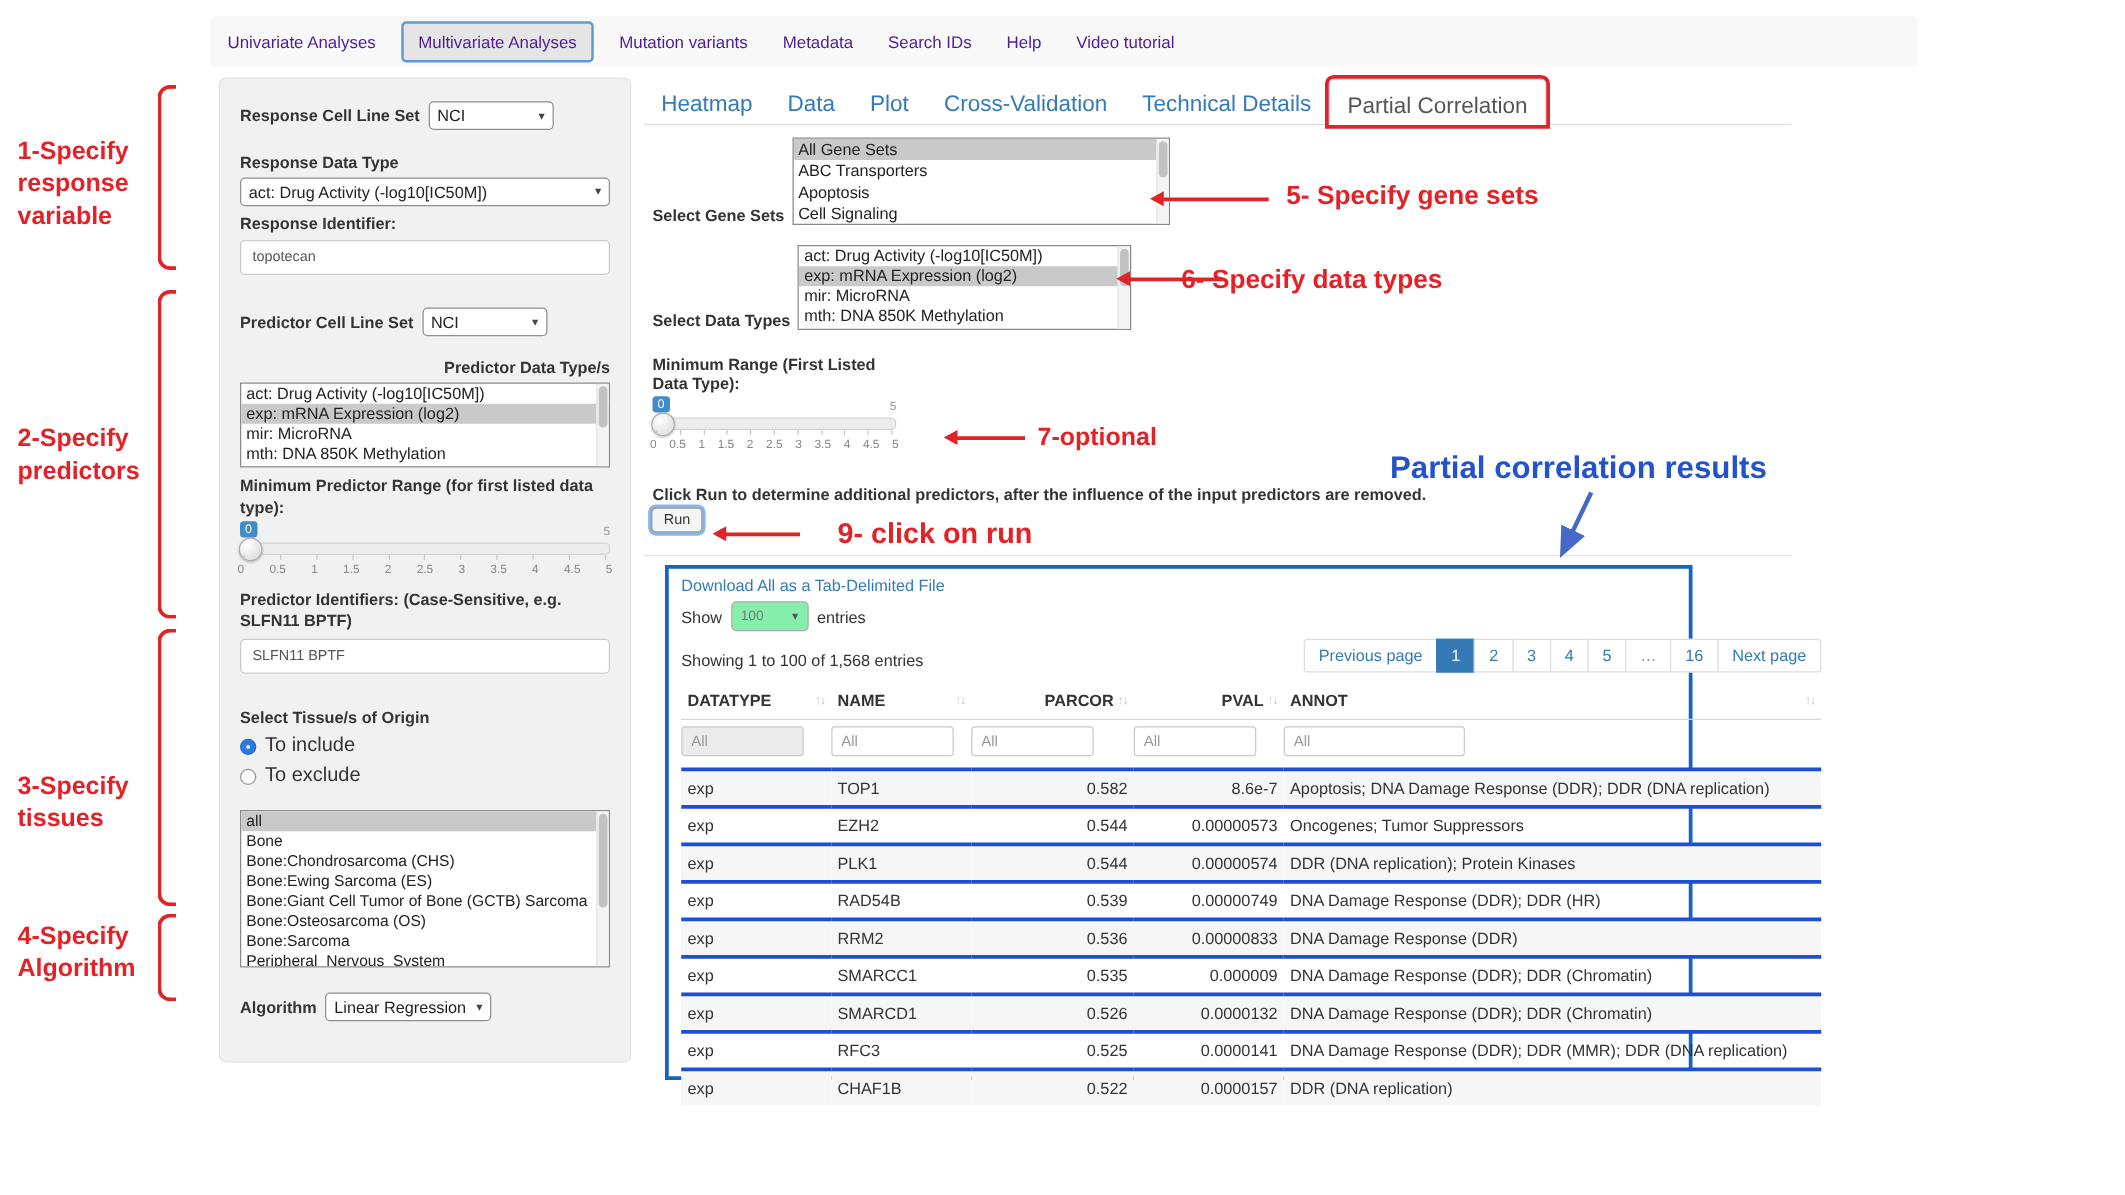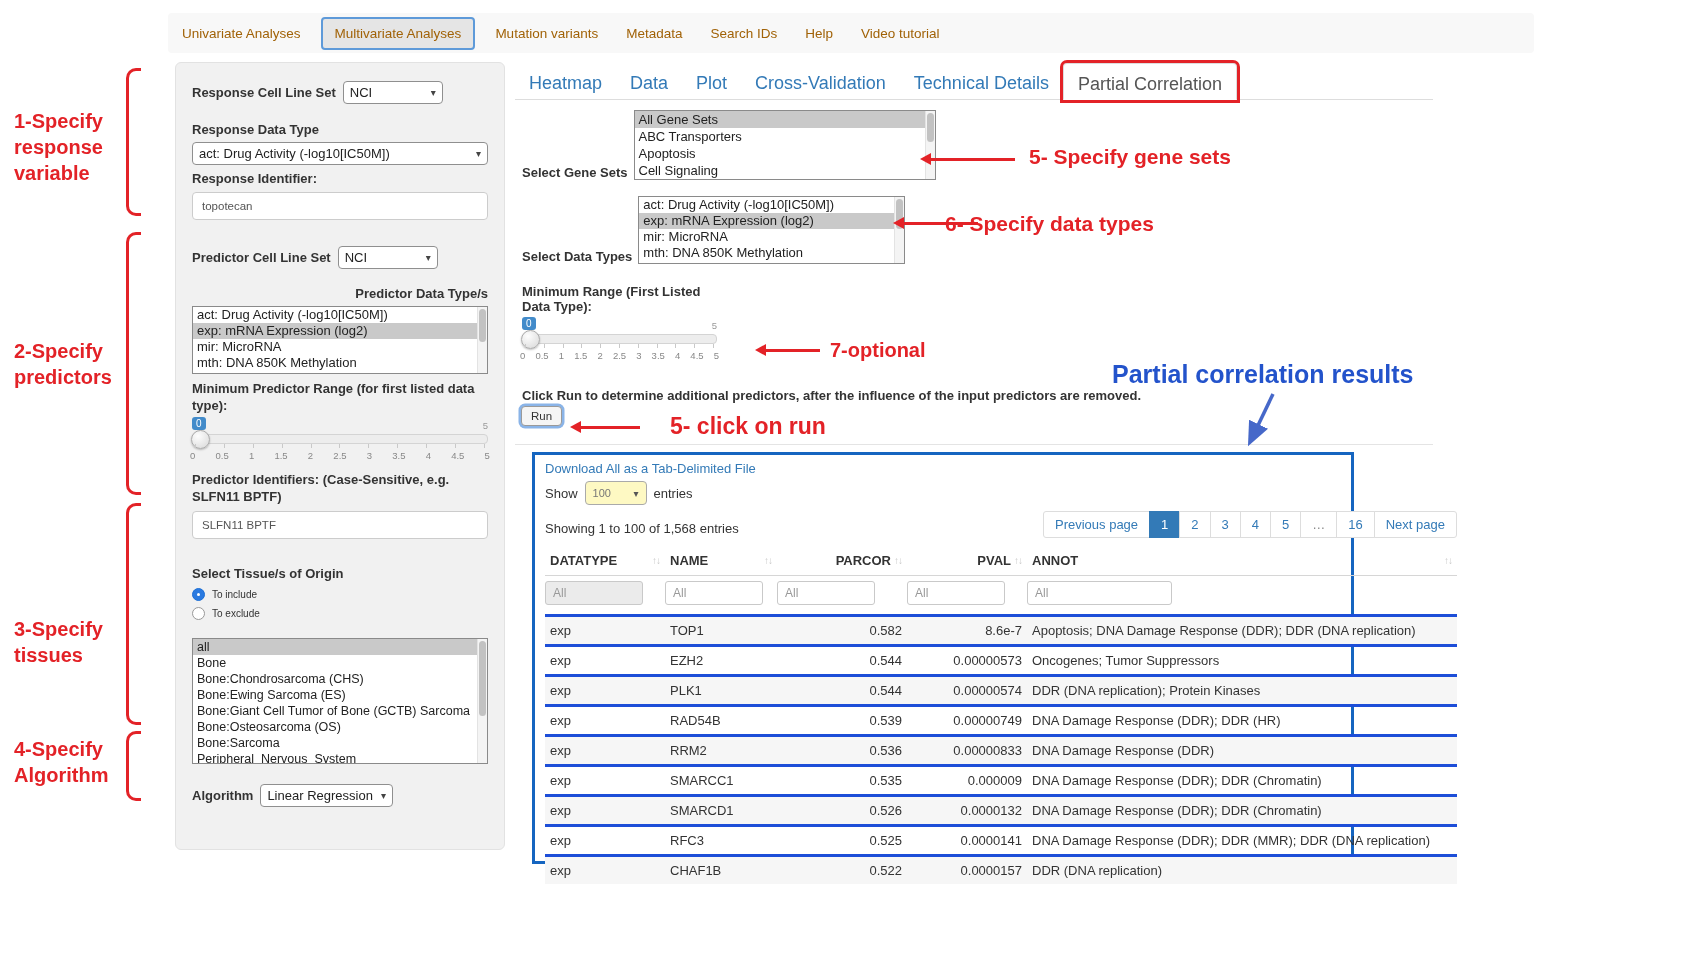--- a/index.html
+++ b/index.html
@@ -3,40 +3,40 @@
 <meta charset="utf-8">
 <style>
   html,body{margin:0;padding:0;}
   body{
     width:1700px;height:956px;position:relative;background:#fff;
     font-family:"Liberation Sans",sans-serif;color:#333;overflow:hidden;
   }
   
   .navbar{position:absolute;left:168px;top:13px;width:1366px;height:40px;background:#f8f8f8;
     border-radius:4px;display:flex;align-items:center;padding:0 14px;gap:28px;box-sizing:border-box;}
-  .nav-item{font-size:13.5px;color:#a16207;white-space:nowrap;cursor:pointer;}
+  .nav-item{font-size:13.5px;color:#4c1d95;white-space:nowrap;cursor:pointer;}
   .nav-item.active{background:#e5e5e5;border:2px solid #5e9ad9;border-radius:4px;padding:7px 12px;margin:0 -8px;}
   
   .panel{position:absolute;left:175px;top:62px;width:330px;height:788px;background:#f1f1f1;
     border:1px solid #e2e2e2;border-radius:6px;padding:18px 16px;box-sizing:border-box;overflow:hidden;}
   .lbl{font-weight:bold;font-size:13px;color:#333;line-height:1.35;}
   .preline{white-space:pre-line;}
   .inline-row{display:flex;align-items:center;gap:7px;}
   .selbox{background:#fff;border:1px solid #8f8f8f;border-radius:4px;height:23px;display:flex;
     align-items:center;justify-content:space-between;padding:0 6px;font-size:13px;color:#222;cursor:pointer;box-sizing:border-box;}
   .caret{font-size:10px;color:#444;margin-left:8px;}
   .txt-input{background:#fff;border:1px solid #ccc;border-radius:4px;height:28px;width:100%;
     box-sizing:border-box;padding:0 9px;font-size:11.5px;color:#555;font-family:"Liberation Sans",sans-serif;}
   .listbox{background:#fff;border:1px solid #8a8a8a;position:relative;overflow:hidden;font-size:12.5px;color:#222;}
   .opt{padding:0 4px;line-height:16px;white-space:nowrap;cursor:pointer;}
   .opt.sel{background:#c9c9c9;}
   .scrolltrack{position:absolute;right:0;top:0;bottom:0;width:9px;background:#f4f4f4;border-left:1px solid #e3e3e3;}
   .scrollthumb{position:absolute;left:1px;right:1px;top:2px;background:#c2c2c2;border-radius:4px;}
   
-  .radio-row{display:flex;align-items:center;gap:7px;margin-top:6px;font-size:10px;color:#333;}
+  .radio-row{display:flex;align-items:center;gap:7px;margin-top:6px;font-size:16px;color:#333;}
   .radio{width:13px;height:13px;border-radius:50%;box-sizing:border-box;border:1px solid #999;background:#fff;}
   .radio.checked{border:1px solid #1c6fd6;background:#2a7ae0;position:relative;}
   .radio.checked::after{content:"";position:absolute;left:4px;top:4px;width:3px;height:3px;border-radius:50%;background:#fff;}
   
   .slider{position:relative;height:46px;}
   .sl-badge{position:absolute;left:0;top:0;background:#428bca;color:#fff;font-size:10px;padding:1px 4px;border-radius:3px;}
   .sl-max{position:absolute;right:0;top:3px;font-size:9.5px;color:#999;}
   .sl-track{position:absolute;left:0;right:0;top:17px;height:8px;background:#ededed;border:1px solid #d4d4d4;border-radius:4px;}
   .sl-handle{position:absolute;left:-2px;top:-5px;width:17px;height:17px;border-radius:50%;
     background:radial-gradient(circle at 35% 30%, #fefefe, #d7d7d7);border:1px solid #aaa;box-shadow:0 1px 2px rgba(0,0,0,.25);cursor:pointer;}
@@ -54,21 +54,21 @@
   .bold13{font-weight:bold;font-size:13px;color:#333;}
   .run-btn{position:absolute;left:521px;top:406px;padding:3px 9px;font-size:11.5px;color:#333;background:#f5f5f5;
     border:1px solid #9a9a9a;border-radius:4px;box-shadow:0 0 0 2.5px #8ab4e8;cursor:pointer;font-family:"Liberation Sans",sans-serif;}
   .hr-line{position:absolute;left:515px;top:444px;width:918px;border-top:1px solid #e4e4e4;}
   
   .results-box{position:absolute;left:532px;top:452px;width:822px;height:412px;border:3px solid #1565c0;
     background:#fff;box-sizing:border-box;padding:6px 0 0 10px;}
   .res-inner{width:912px;}
   .dl-link{font-size:13px;color:#337ab7;cursor:pointer;}
   .show-row{margin-top:5px;display:flex;align-items:center;gap:7px;font-size:13px;color:#333;}
-  .show-sel{width:62px;height:24px;border:1px solid #aaa;border-radius:4px;background:#fef9c3;display:flex;
+  .show-sel{width:62px;height:24px;border:1px solid #aaa;border-radius:4px;background:#86efac;display:flex;
     align-items:center;justify-content:space-between;padding:0 7px;box-sizing:border-box;font-size:11px;color:#777;cursor:pointer;}
   .meta-row{display:flex;justify-content:space-between;align-items:flex-start;margin-top:6px;}
   .showing{font-size:13px;color:#333;margin-top:10px;}
   .pagination{display:flex;font-size:13px;}
   .pg{border:1px solid #ddd;padding:5px 11px;color:#337ab7;margin-left:-1px;background:#fff;cursor:pointer;white-space:nowrap;}
   .pg.first{border-radius:3px 0 0 3px;}
   .pg.last{border-radius:0 3px 3px 0;}
   .pg.active{background:#337ab7;border-color:#337ab7;color:#fff;}
   .pg.dots{color:#888;cursor:default;}
   table.res{margin-top:8px;width:912px;border-collapse:collapse;font-size:13px;color:#333;table-layout:fixed;}
@@ -455,21 +455,21 @@
 <div class="r-arrow" style="left:930px;top:158px;width:85px;"></div>
 <div class="red-note" style="left:1029px;top:143px;font-size:21px;">5- Specify gene sets</div>
 
 <div class="r-arrow" style="left:903px;top:222px;width:75px;"></div>
 <div class="red-note" style="left:945px;top:210px;font-size:21px;">6- Specify data types</div>
 
 <div class="r-arrow" style="left:765px;top:349px;width:55px;"></div>
 <div class="red-note" style="left:830px;top:337px;font-size:20px;">7-optional</div>
 
 <div class="r-arrow" style="left:580px;top:426px;width:60px;"></div>
-<div class="red-note" style="left:670px;top:412px;font-size:23px;">5- click on run</div>
+<div class="red-note" style="left:670px;top:412px;font-size:23px;">9- click on run</div>
 
 <div class="results-title">Partial correlation results</div>
 <svg width="70" height="62" style="position:absolute;left:1225px;top:390px;">
   <defs>
     <marker id="ah" markerWidth="10" markerHeight="10" refX="5" refY="3" orient="auto">
       <path d="M0,0 L7,3 L0,6 Z" fill="#4668c9"></path>
     </marker>
   </defs>
   <line x1="48" y1="4" x2="26" y2="50" stroke="#4668c9" stroke-width="3.5" marker-end="url(#ah)"></line>
 </svg>

